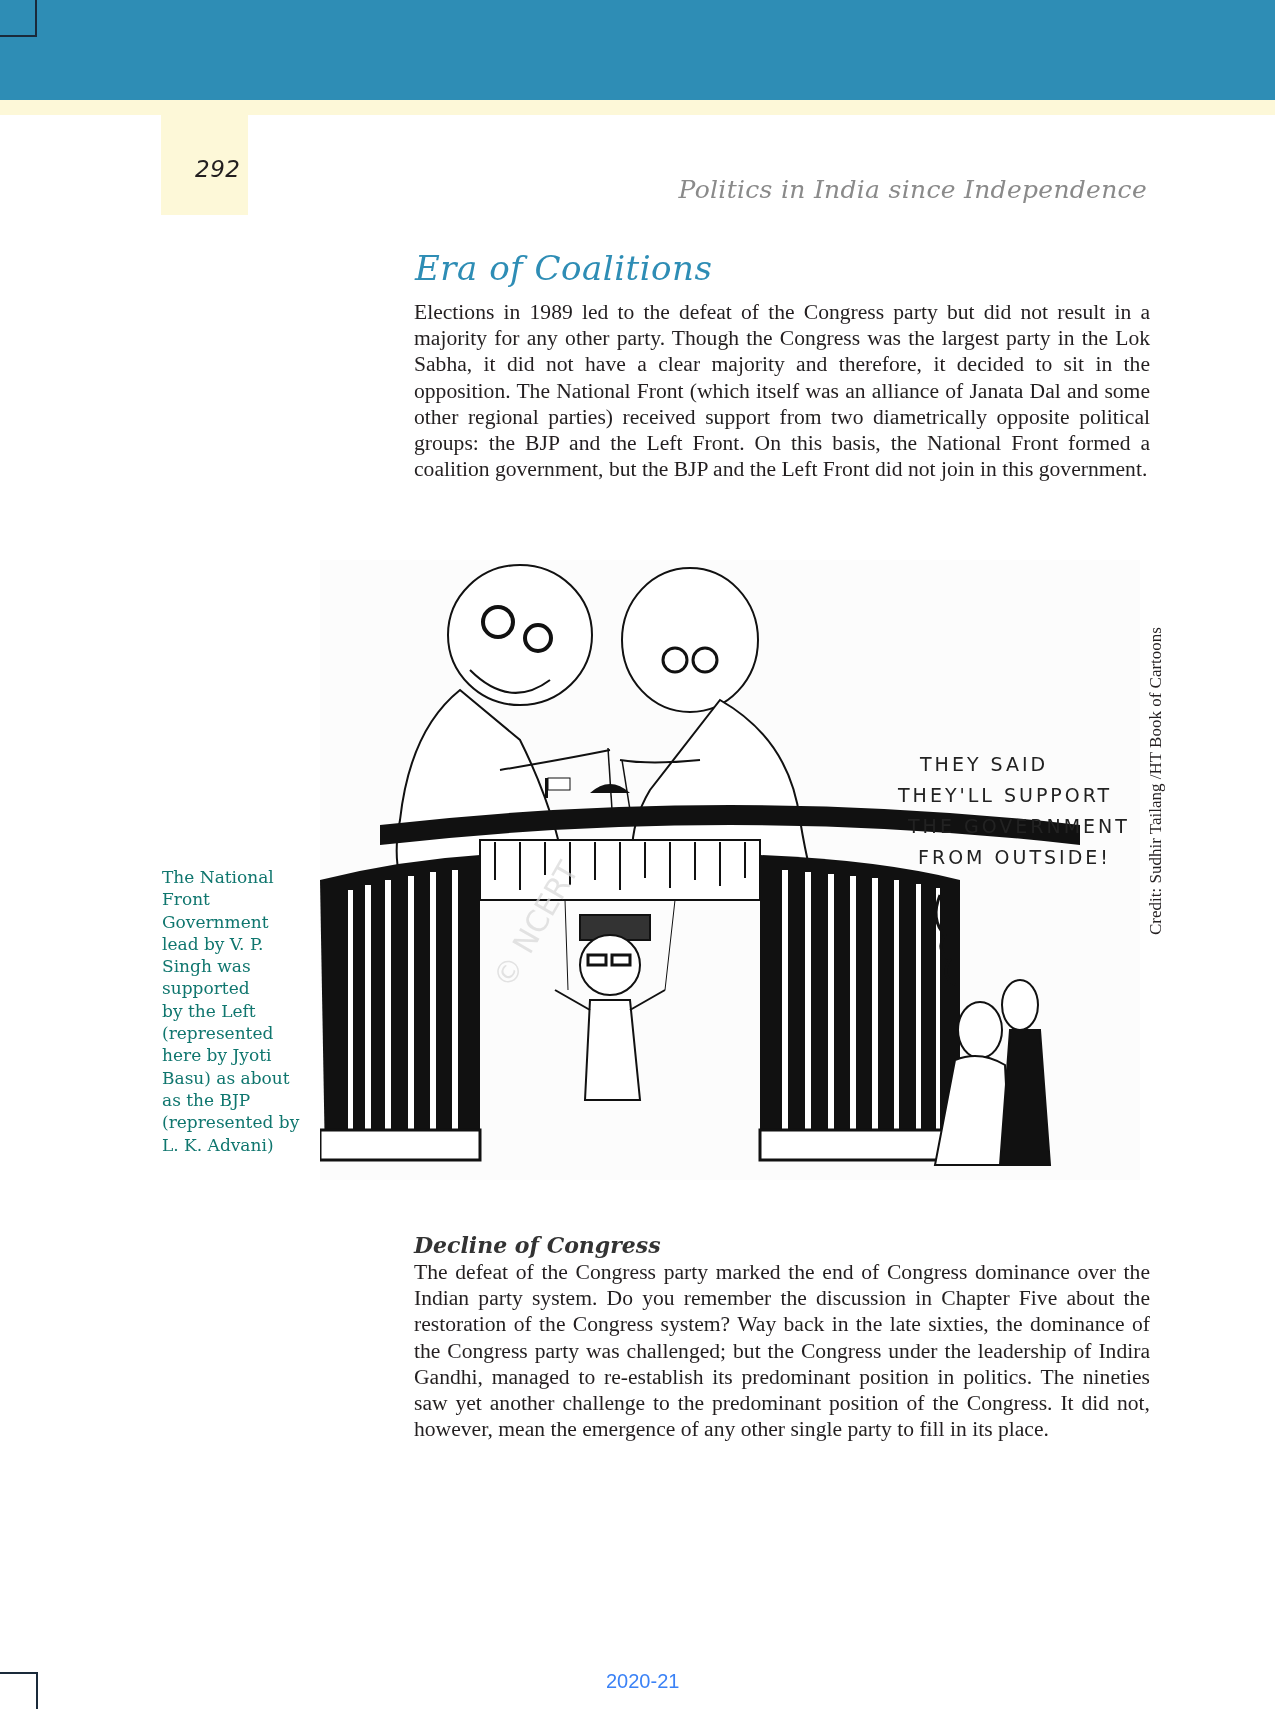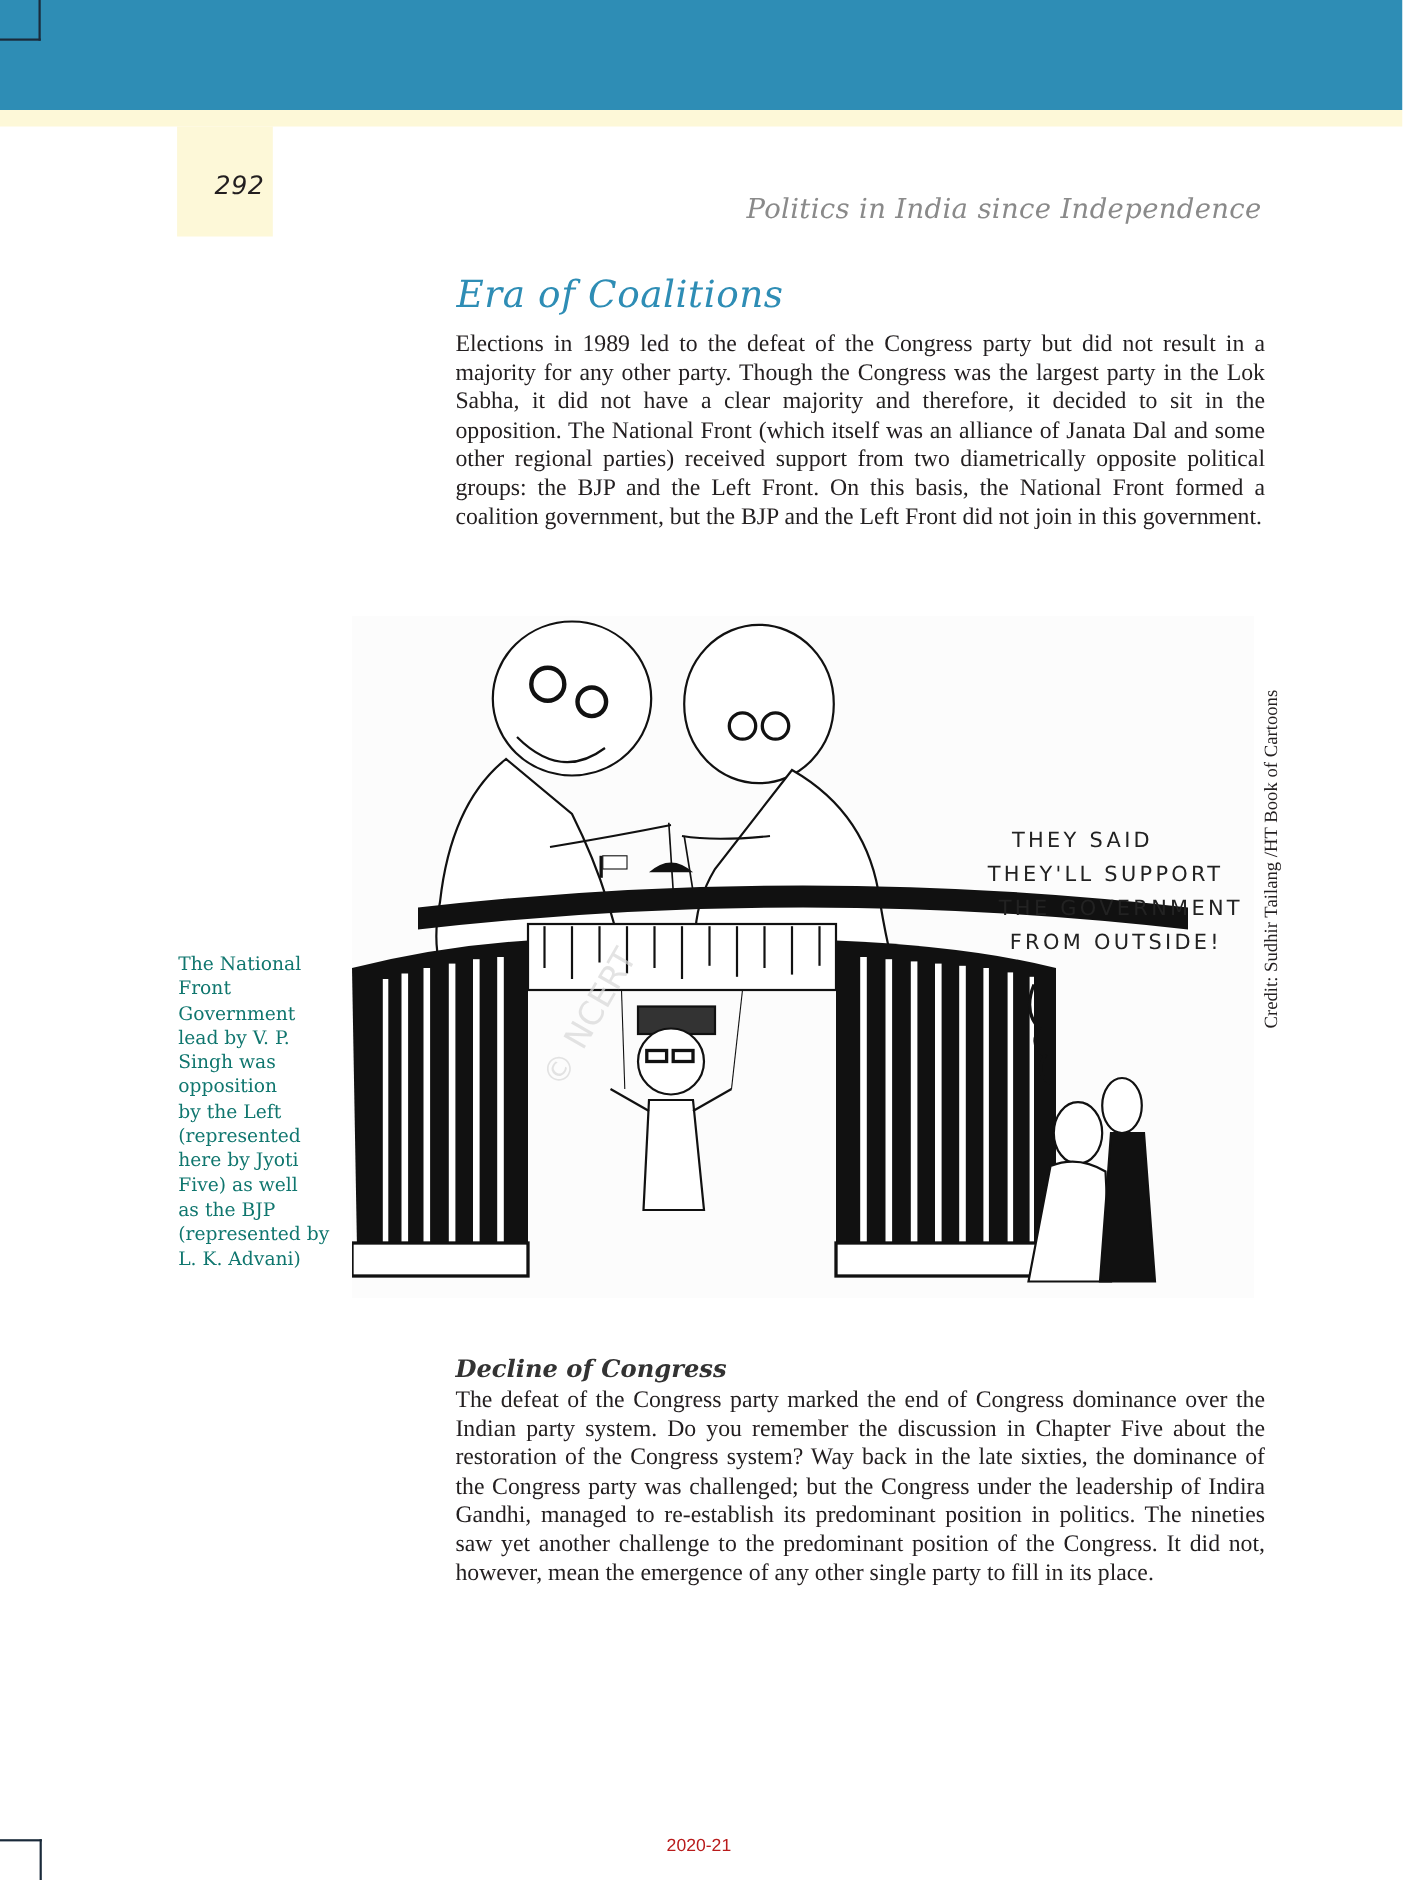--- a/index.html
+++ b/index.html
@@ -27,21 +27,21 @@
   .para-1 { top: 299px; }
   .para-2 { top: 1259px; }
   .subhead { position: absolute; left: 414px; top: 1232px; font-family: "DejaVu Serif", serif;
     font-weight: bold; font-style: italic; font-size: 22px; color: #333; }
   .caption { position: absolute; left: 162px; top: 866px; width: 150px; font-family: "DejaVu Serif", serif;
     font-size: 17px; line-height: 22.3px; color: #0f766e; }
   .caption span { display: block; white-space: nowrap; }
   .credit { position: absolute; left: 1146px; top: 935px; transform-origin: 0 0; transform: rotate(-90deg);
     font-family: "Liberation Serif", serif; font-size: 17px; color: #231f20; white-space: nowrap; }
   .footer-year { position: absolute; left: 606px; top: 1670px; font-family: "Liberation Sans", sans-serif;
-    font-size: 16px; color: #b91c1c; }
+    font-size: 20px; color: #3b82f6; }
   .cartoon { position: absolute; left: 320px; top: 560px; width: 820px; height: 620px; }
   .speech { position: absolute; left: 898px; top: 722px; font-family: "DejaVu Sans", sans-serif;
     font-size: 19px; line-height: 31px; letter-spacing: 3px; color: #222; margin-top: 27px; }
   .speech span { display: block; white-space: nowrap; }
   .speech .l1 { margin-left: 22px; }
   .speech .l2 { margin-left: 0px; }
   .speech .l3 { margin-left: 10px; }
   .speech .l4 { margin-left: 20px; }
 </style>
 </head>
@@ -157,25 +157,25 @@
 </div>
 
 <div class="credit">Credit: Sudhir Tailang /HT Book of Cartoons</div>
 
 <div class="caption">
   <span>The National</span>
   <span>Front</span>
   <span>Government</span>
   <span>lead by V. P.</span>
   <span>Singh was</span>
-  <span>opposition</span>
+  <span>supported</span>
   <span>by the Left</span>
   <span>(represented</span>
   <span>here by Jyoti</span>
-  <span>Five) as well</span>
+  <span>Basu) as about</span>
   <span>as the BJP</span>
   <span>(represented by</span>
   <span>L. K. Advani)</span>
 </div>
 
 <div class="subhead">Decline of Congress</div>
 <div class="para para-2">The defeat of the Congress party marked the end of Congress dominance over the Indian party system. Do you remember the discussion in Chapter Five about the restoration of the Congress system? Way back in the late sixties, the dominance of the Congress party was challenged; but the Congress under the leadership of Indira Gandhi, managed to re-establish its predominant position in politics. The nineties saw yet another challenge to the predominant position of the Congress. It did not, however, mean the emergence of any other single party to fill in its place.</div>
 
 <div class="footer-year">2020-21</div>
 <div class="crop-mark-bottom"></div>

